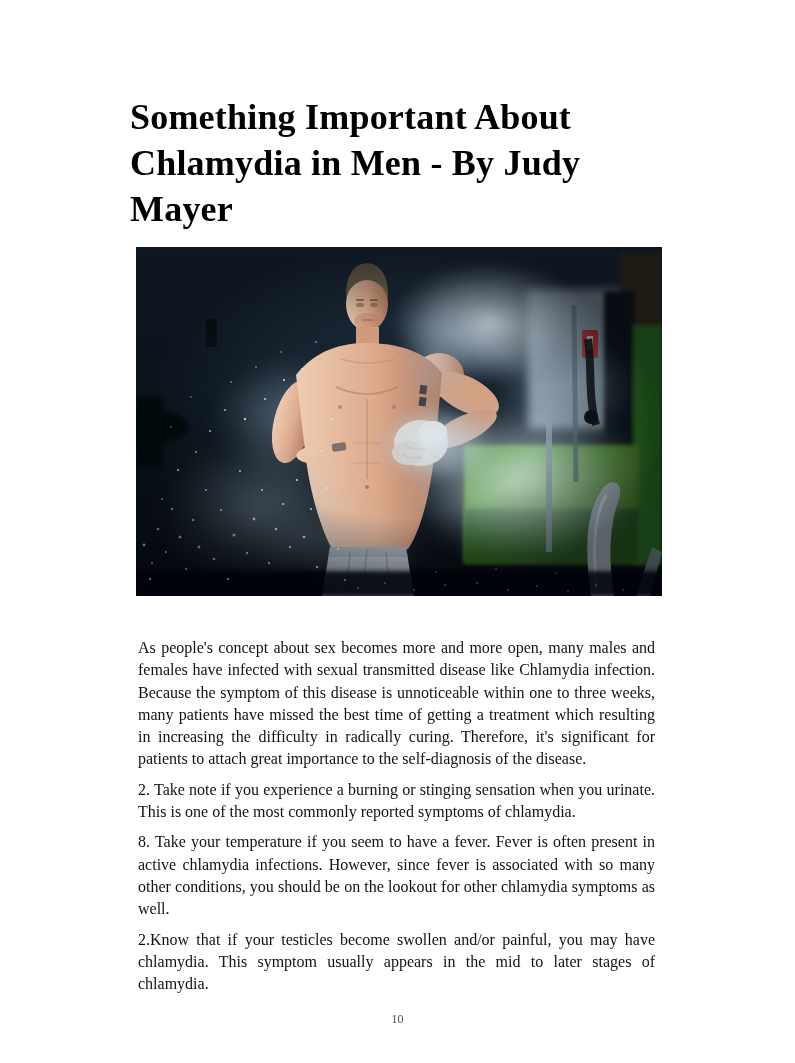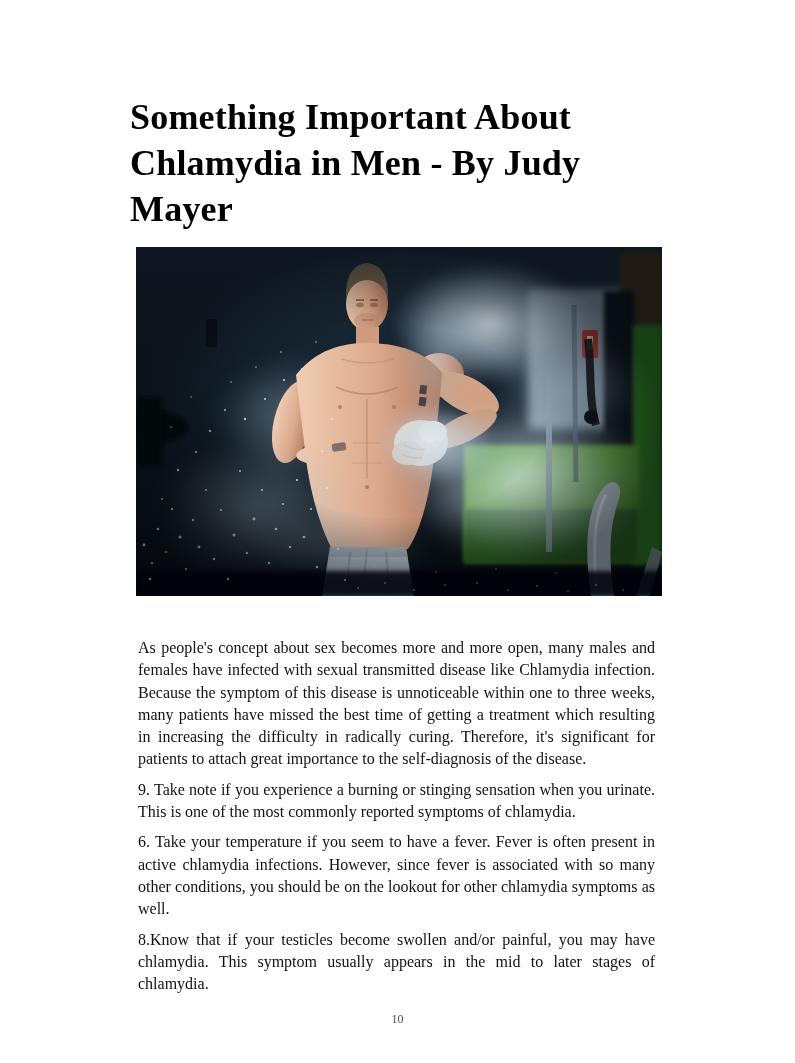--- a/index.html
+++ b/index.html
@@ -229,20 +229,20 @@
         <circle cx="145" cy="105" r="0.9"></circle>
           <circle cx="180" cy="95" r="0.9"></circle>
       </g>
 
       <rect width="526" height="349" fill="url(#vig)"></rect>
     </svg>
   </figure>
 
   <section class="article-body">
     <p>As people's concept about sex becomes more and more open, many males and females have infected with sexual transmitted disease like Chlamydia infection. Because the symptom of this disease is unnoticeable within one to three weeks, many patients have missed the best time of getting a treatment which resulting in increasing the difficulty in radically curing. Therefore, it's significant for patients to attach great importance to the self-diagnosis of the disease.</p>
-    <p>9. Take note if you experience a burning or stinging sensation when you urinate. This is one of the most commonly reported symptoms of chlamydia.</p>
-    <p>6. Take your temperature if you seem to have a fever. Fever is often present in active chlamydia infections. However, since fever is associated with so many other conditions, you should be on the lookout for other chlamydia symptoms as well.</p>
-    <p>8.Know that if your testicles become swollen and/or painful, you may have chlamydia. This symptom usually appears in the mid to later stages of chlamydia.</p>
+    <p>2. Take note if you experience a burning or stinging sensation when you urinate. This is one of the most commonly reported symptoms of chlamydia.</p>
+    <p>8. Take your temperature if you seem to have a fever. Fever is often present in active chlamydia infections. However, since fever is associated with so many other conditions, you should be on the lookout for other chlamydia symptoms as well.</p>
+    <p>2.Know that if your testicles become swollen and/or painful, you may have chlamydia. This symptom usually appears in the mid to later stages of chlamydia.</p>
   </section>
 
   <div class="page-number">10</div>
 
 </div>
 
 </body></html>

